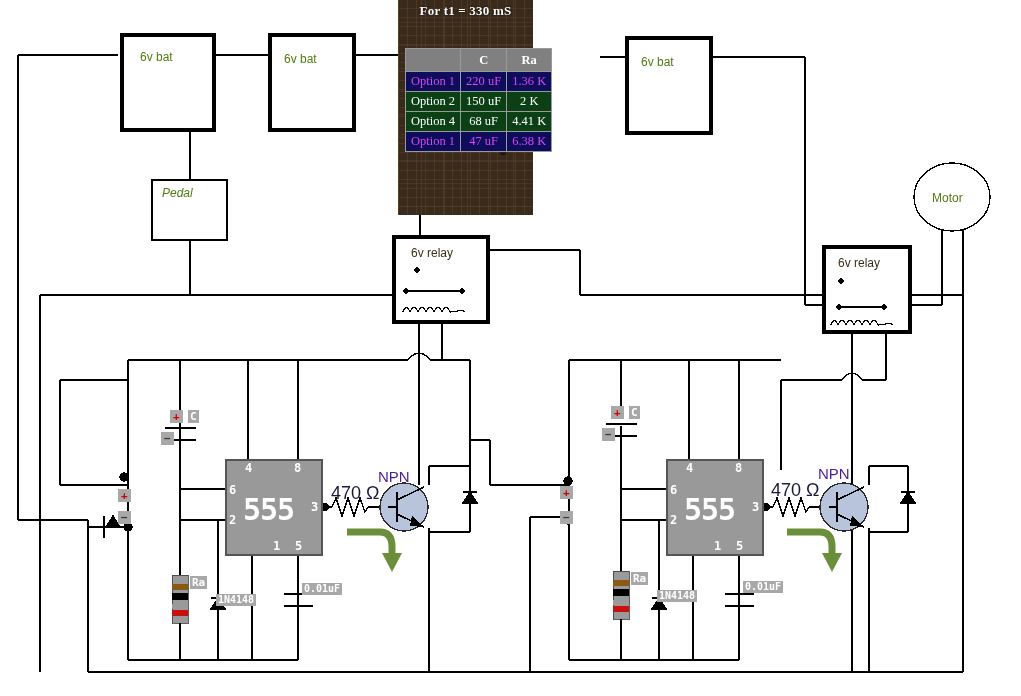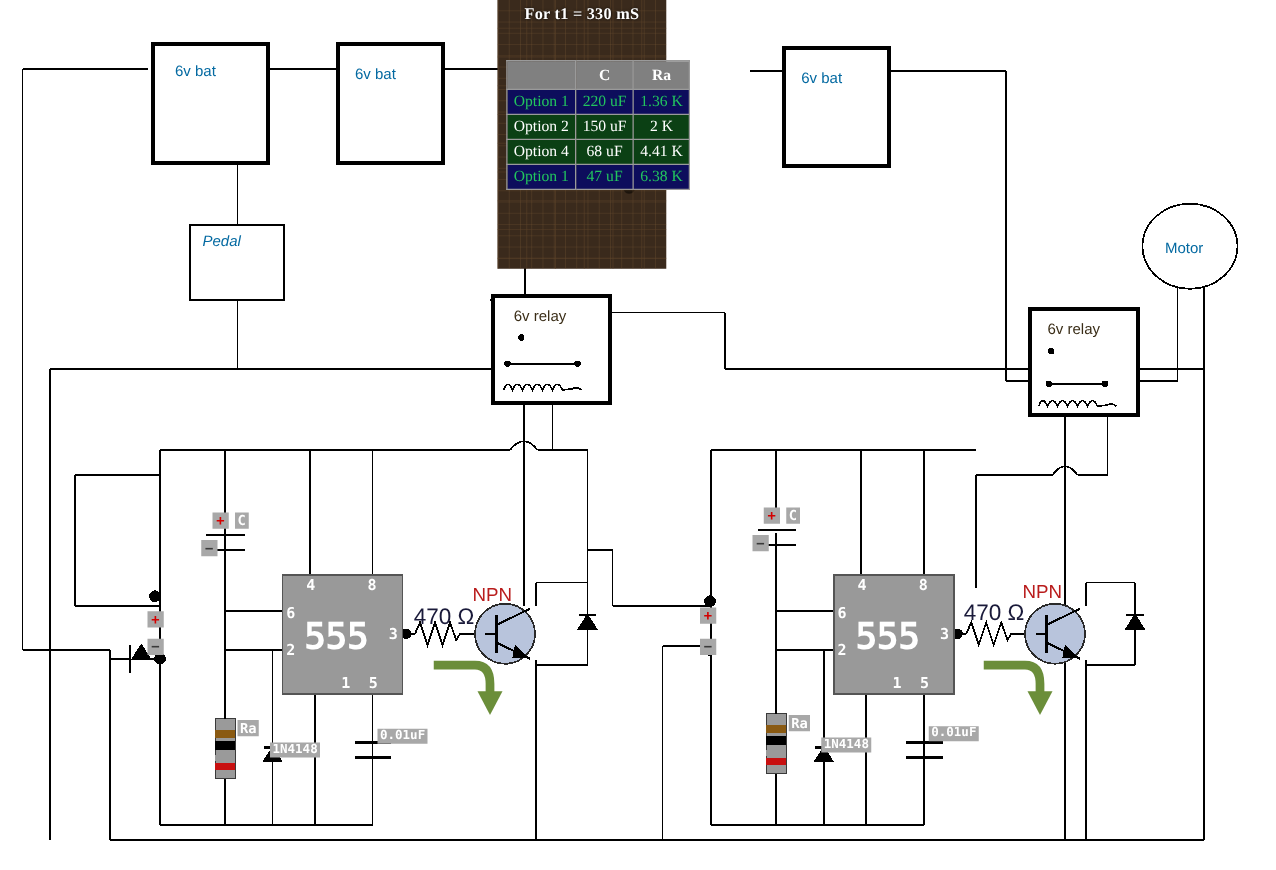--- a/index.html
+++ b/index.html
@@ -76,34 +76,34 @@
     white-space: nowrap;
   }
   .opt-table thead th {
     background: #808080;
     color: #ffffff;
     font-weight: bold;
     height: 18px;
   }
   .opt-table thead th.blank { width: 62px; }
   .opt-table td.lbl { text-align: center; width: 62px; }
-  tr.rowA td { background: #0d0d5c; color: #22c55e; }
+  tr.rowA td { background: #0d0d5c; color: #d946ef; }
   tr.rowB td { background: #0b4014; color: #ffffff; }
 
   
   .lbl-box {
     position: absolute;
     font-family: "Liberation Sans", sans-serif;
     font-size: 12px;
-    color: #0369a1;
+    color: #4d7c0f;
     white-space: nowrap;
   }
   .lbl-relay { color: #3a2d17; }
   .lbl-npn {
-    color: #b91c1c;
+    color: #4c1d95;
     font-size: 15px;
   }
   .lbl-ohm { font-size: 18px; color: #1a1a3a; }
   .tag {
     position: absolute;
     background: #a8a8a8;
     color: #ffffff;
     font-family: "DejaVu Sans Mono", monospace;
     font-size: 11px;
     font-weight: bold;

